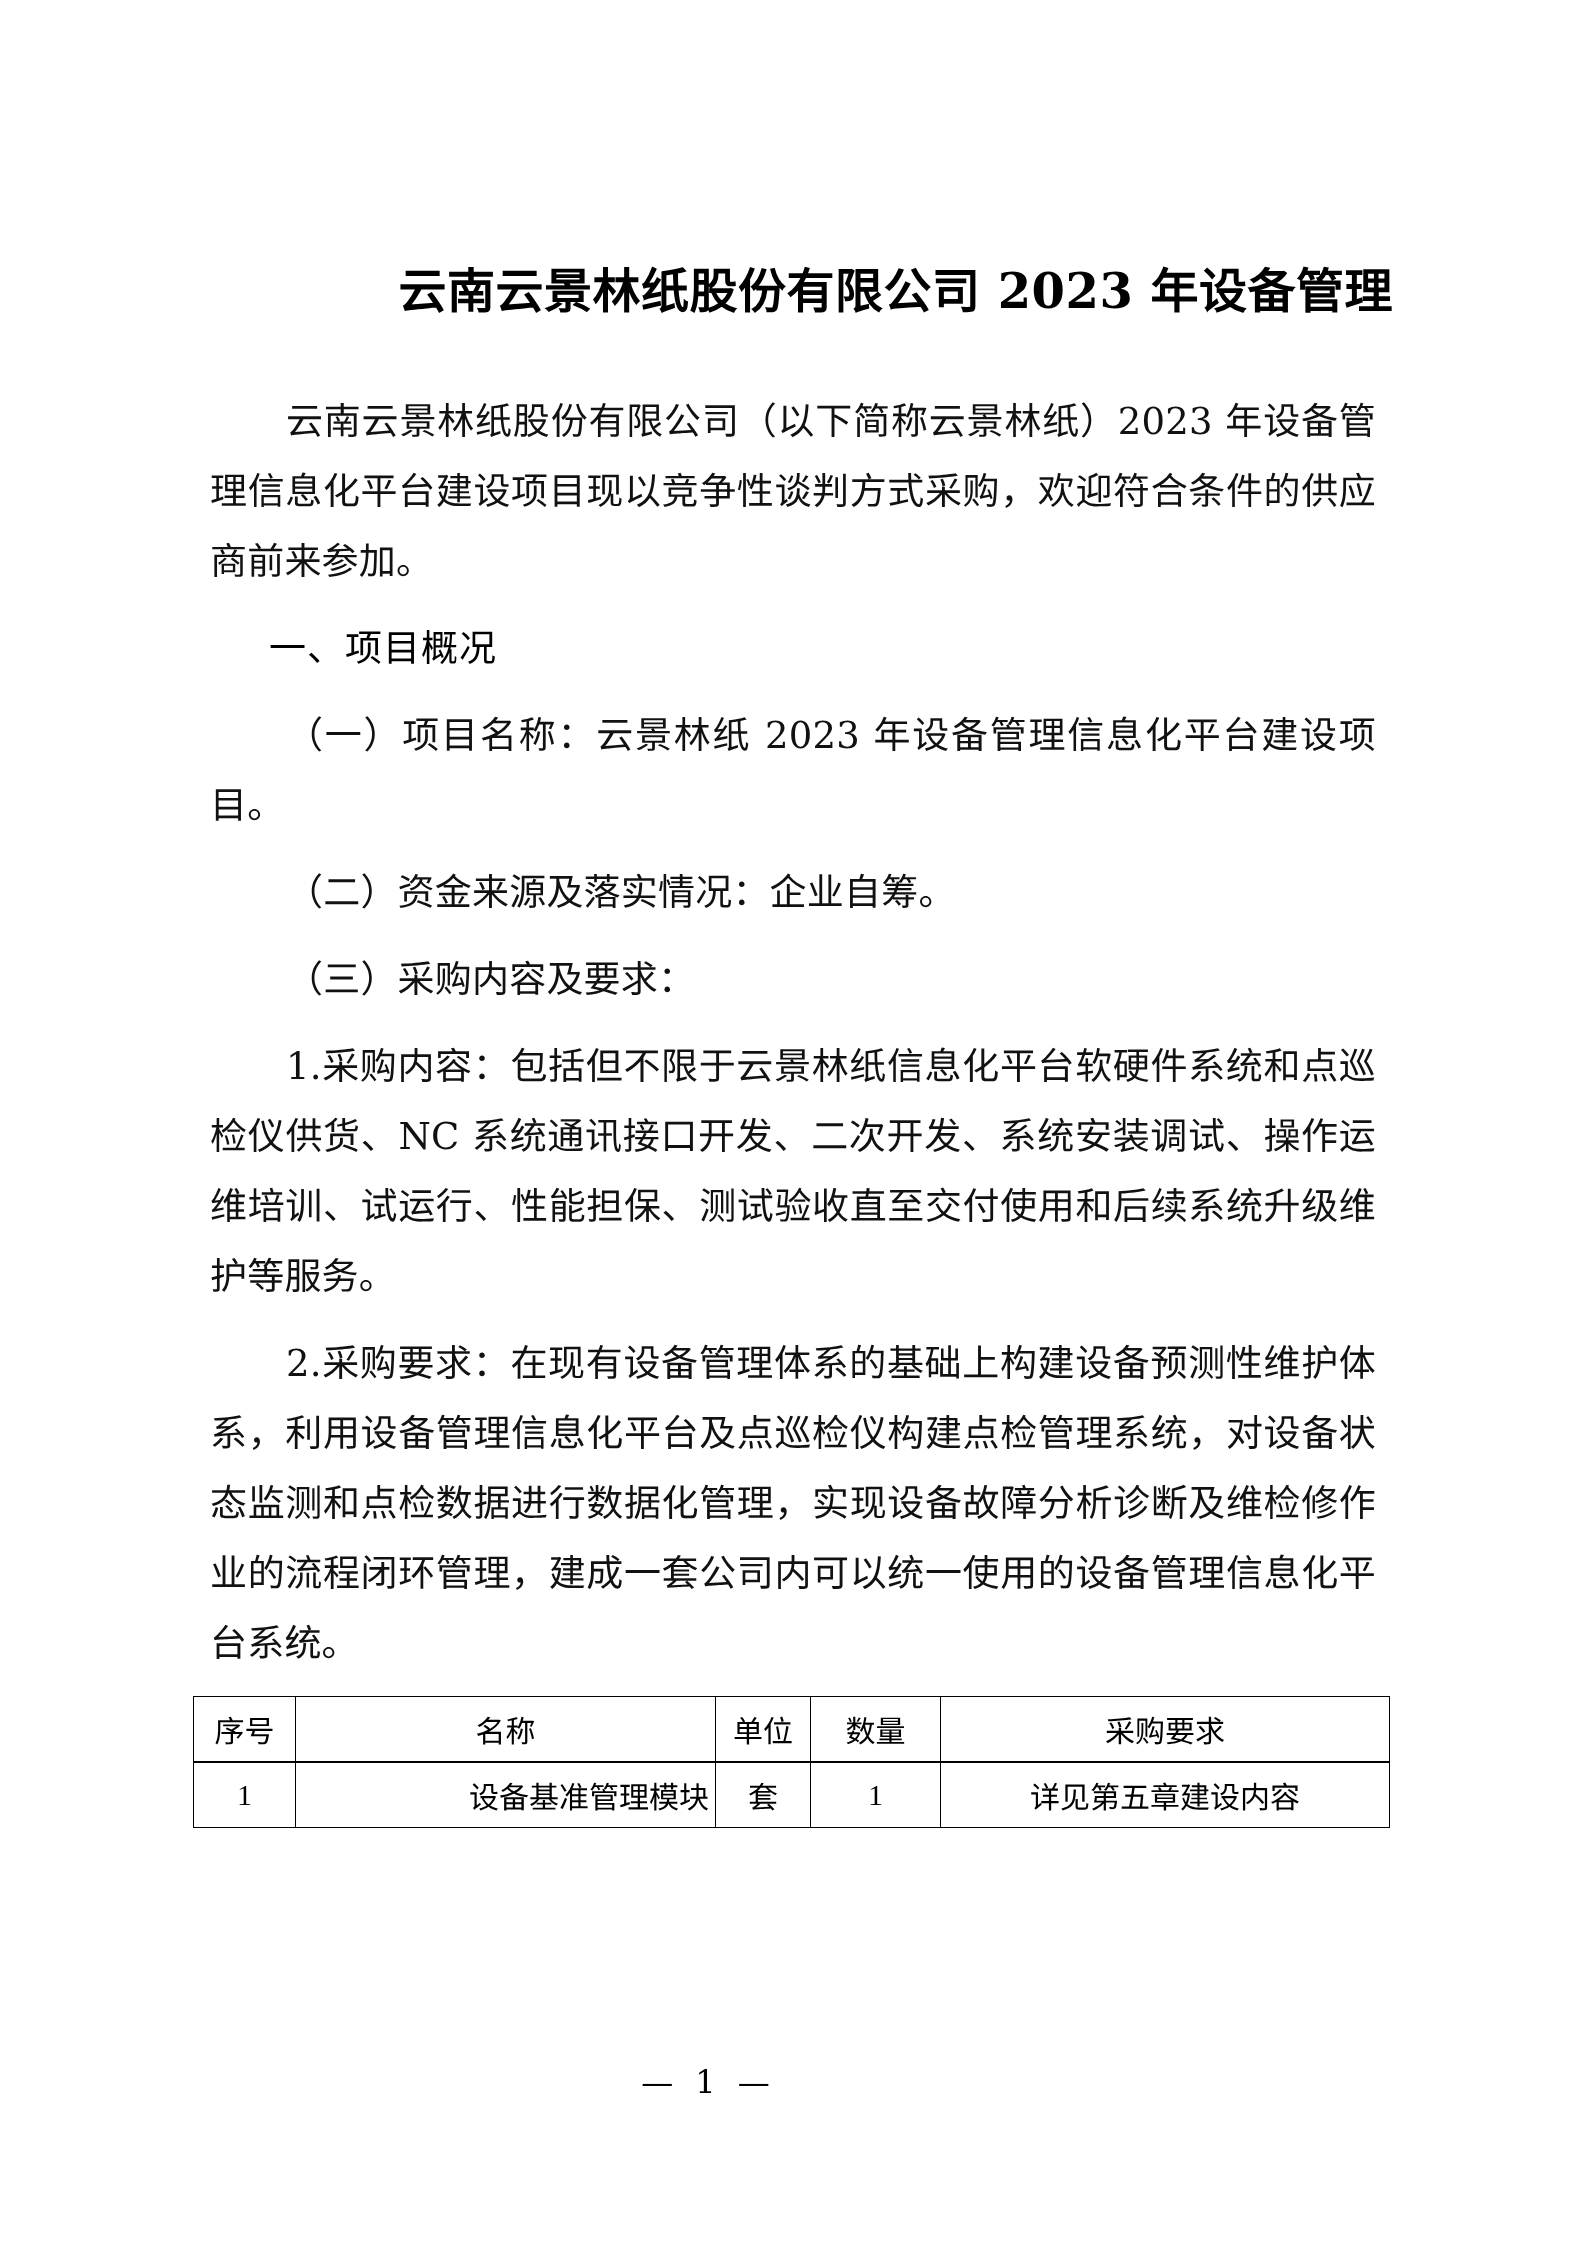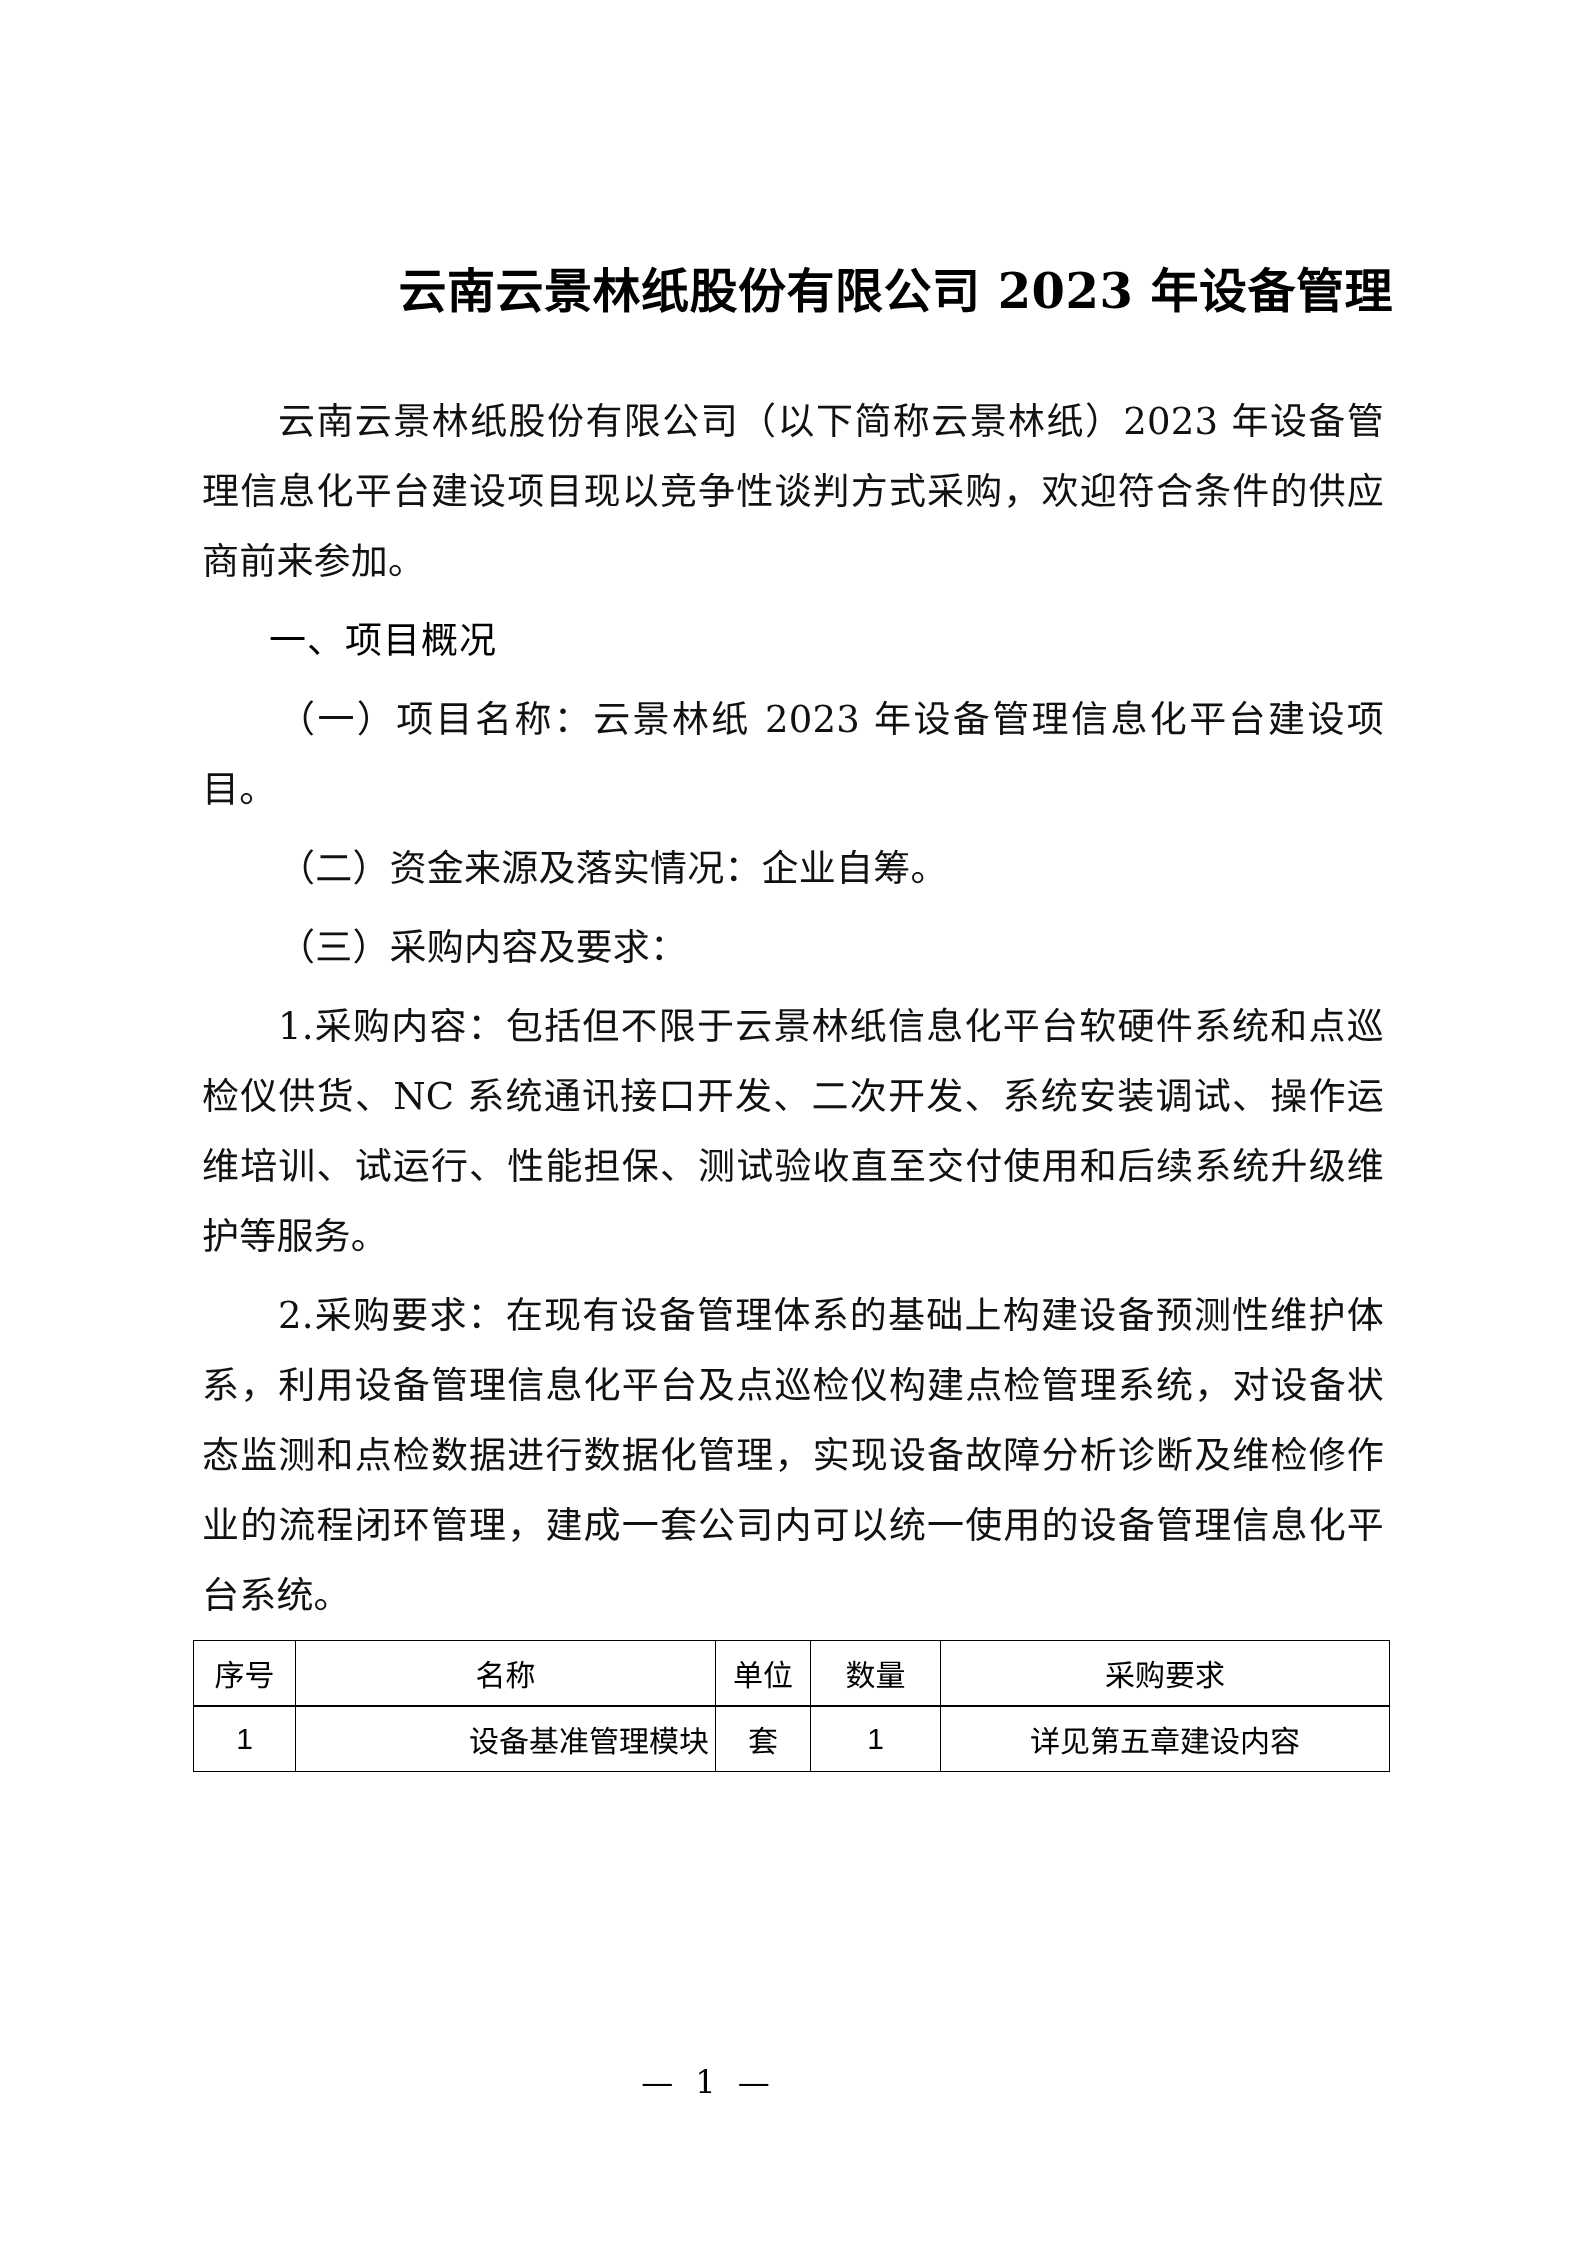--- a/index.html
+++ b/index.html
@@ -41,21 +41,21 @@
     color: #000;
   }
   .doc-title .tl {
     display: block;
     white-space: nowrap;
     text-align: right;
   }
 
   
   .para {
-    margin: 9px;
+    margin: 17px;
     font-family: "DejaVu Serif", "Liberation Serif", serif;
     font-size: 37px;
     line-height: 70px;
     text-align: justify;
     text-justify: inter-ideograph;
     color: #111;
     letter-spacing: 0.2px;
   }
   .para.indent {
     text-indent: 76px;
@@ -74,21 +74,21 @@
   }
 
   
   .tbl-wrap {
     margin-top: 8px;
   }
   table.proc {
     border-collapse: collapse;
     width: 1196px;
     table-layout: fixed;
-    font-family: Liberation Sans, sans-serif;
+    font-family: Liberation Serif, serif;
     padding-left: 32px;
   }
   table.proc th,
   table.proc td {
     border: 1px solid #000;
     text-align: center;
     vertical-align: middle;
     font-size: 30px;
     font-weight: normal;
     height: 64px;

